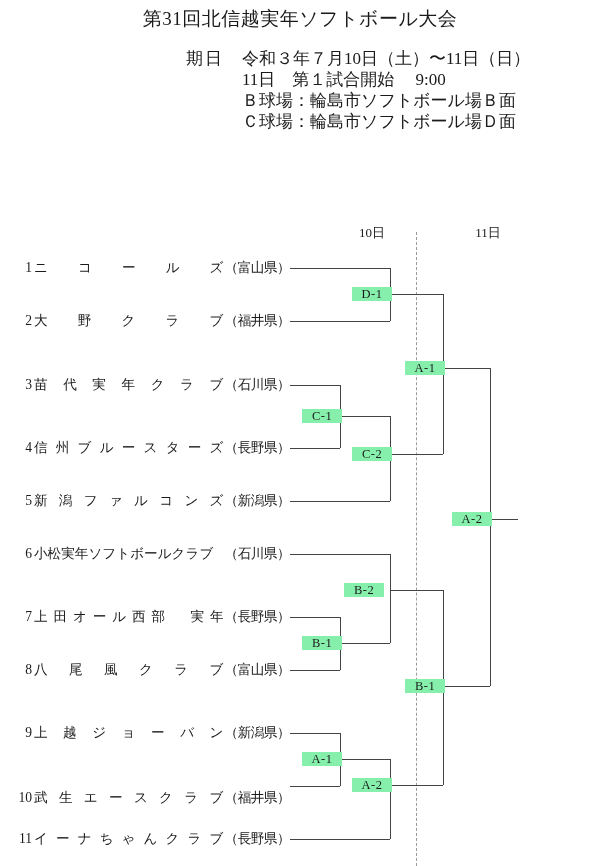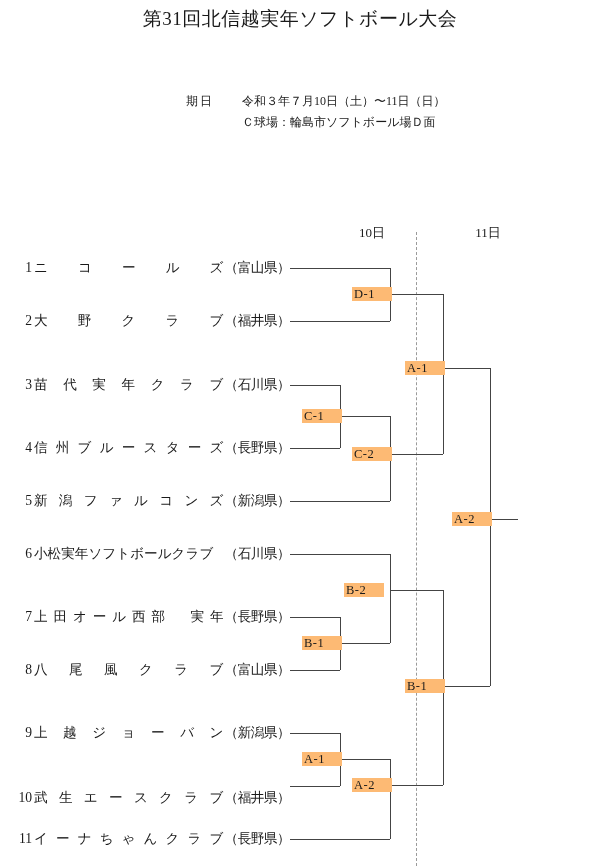--- a/index.html
+++ b/index.html
@@ -26,23 +26,22 @@
     font-size: 19px;
     letter-spacing: 0.5px;
     white-space: nowrap;
   }
 
   
   #info-block {
     position: absolute;
     top: 48px;
     left: 186px;
-    font-size: 12px;
+    font-size: 17px;
     line-height: 21px;
-    margin-top: 43px;
   }
   .info-row {
     display: flex;
     align-items: baseline;
     white-space: nowrap;
   }
   .info-label {
     width: 56px;
     flex: 0 0 56px;
     letter-spacing: 2px;
@@ -108,22 +107,22 @@
   .v-line {
     position: absolute;
     width: 0;
     border-left: 1.3px solid #444;
   }
   .match-label {
     position: absolute;
     font-size: 12.5px;
     letter-spacing: 0.5px;
     white-space: nowrap;
-    text-align: left;
-    background: #fdba74;
+    text-align: center;
+    background: #86efac;
     padding: 0 2px;
     line-height: 14px;
   }
 
   #day-divider {
     position: absolute;
     left: 416px;
     top: 232px;
     height: 634px;
     width: 0;
@@ -132,20 +131,28 @@
 </style>
 </head>
 <body>
 
 <div id="tournament-title">第31回北信越実年ソフトボール大会</div>
 
 <div id="info-block">
   <div class="info-row">
     <span class="info-label">期日</span>
     <span class="info-value">令和３年７月10日（土）〜11日（日）</span>
+  </div>
+  <div class="info-row">
+    <span class="info-label"></span>
+    <span class="info-value">11日　第１試合開始　 9:00</span>
+  </div>
+  <div class="info-row">
+    <span class="info-label"></span>
+    <span class="info-value">Ｂ球場：輪島市ソフトボール場Ｂ面</span>
   </div>
   <div class="info-row">
     <span class="info-label"></span>
     <span class="info-value">Ｃ球場：輪島市ソフトボール場Ｄ面</span>
   </div>
 </div>
 
 <div id="bracket">
 
   <div class="day-header" id="day-header-10">10日</div>

